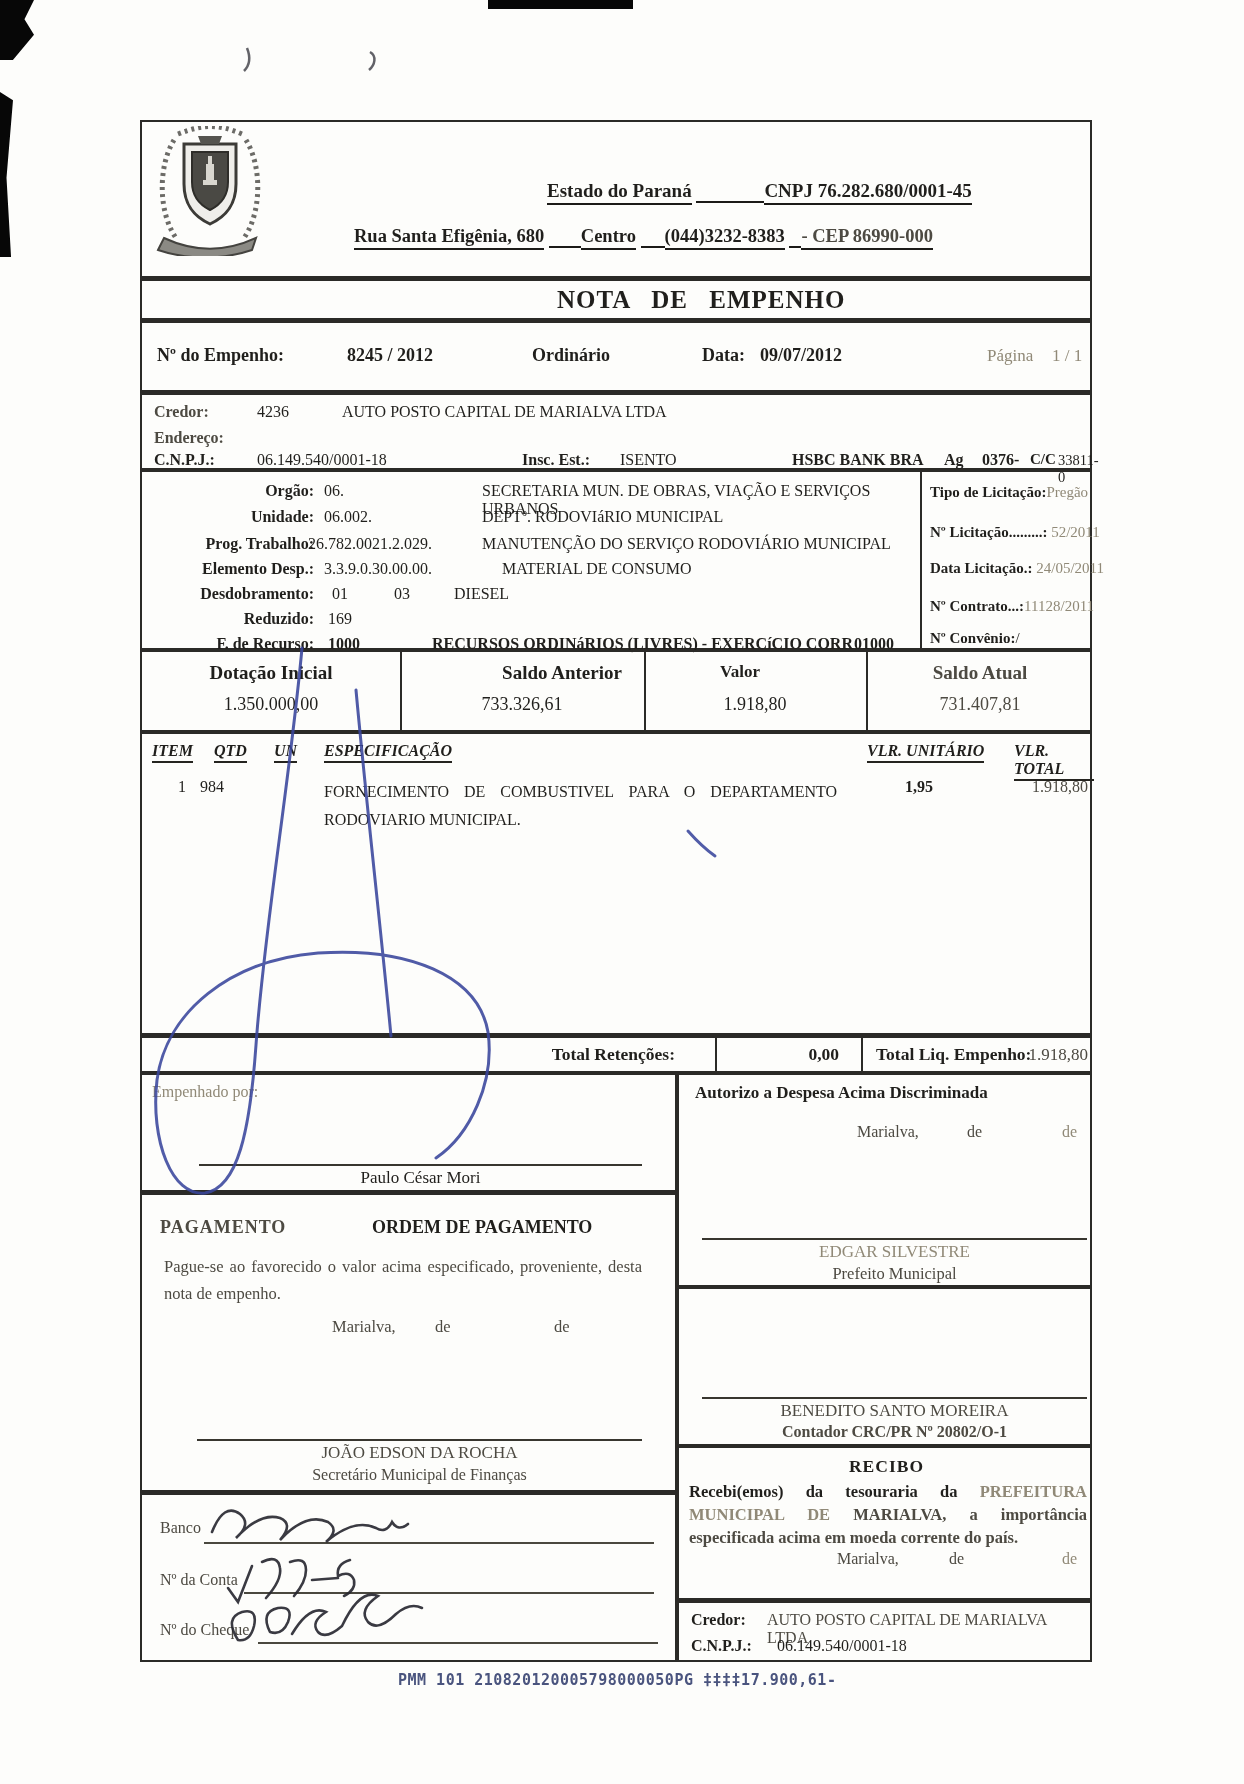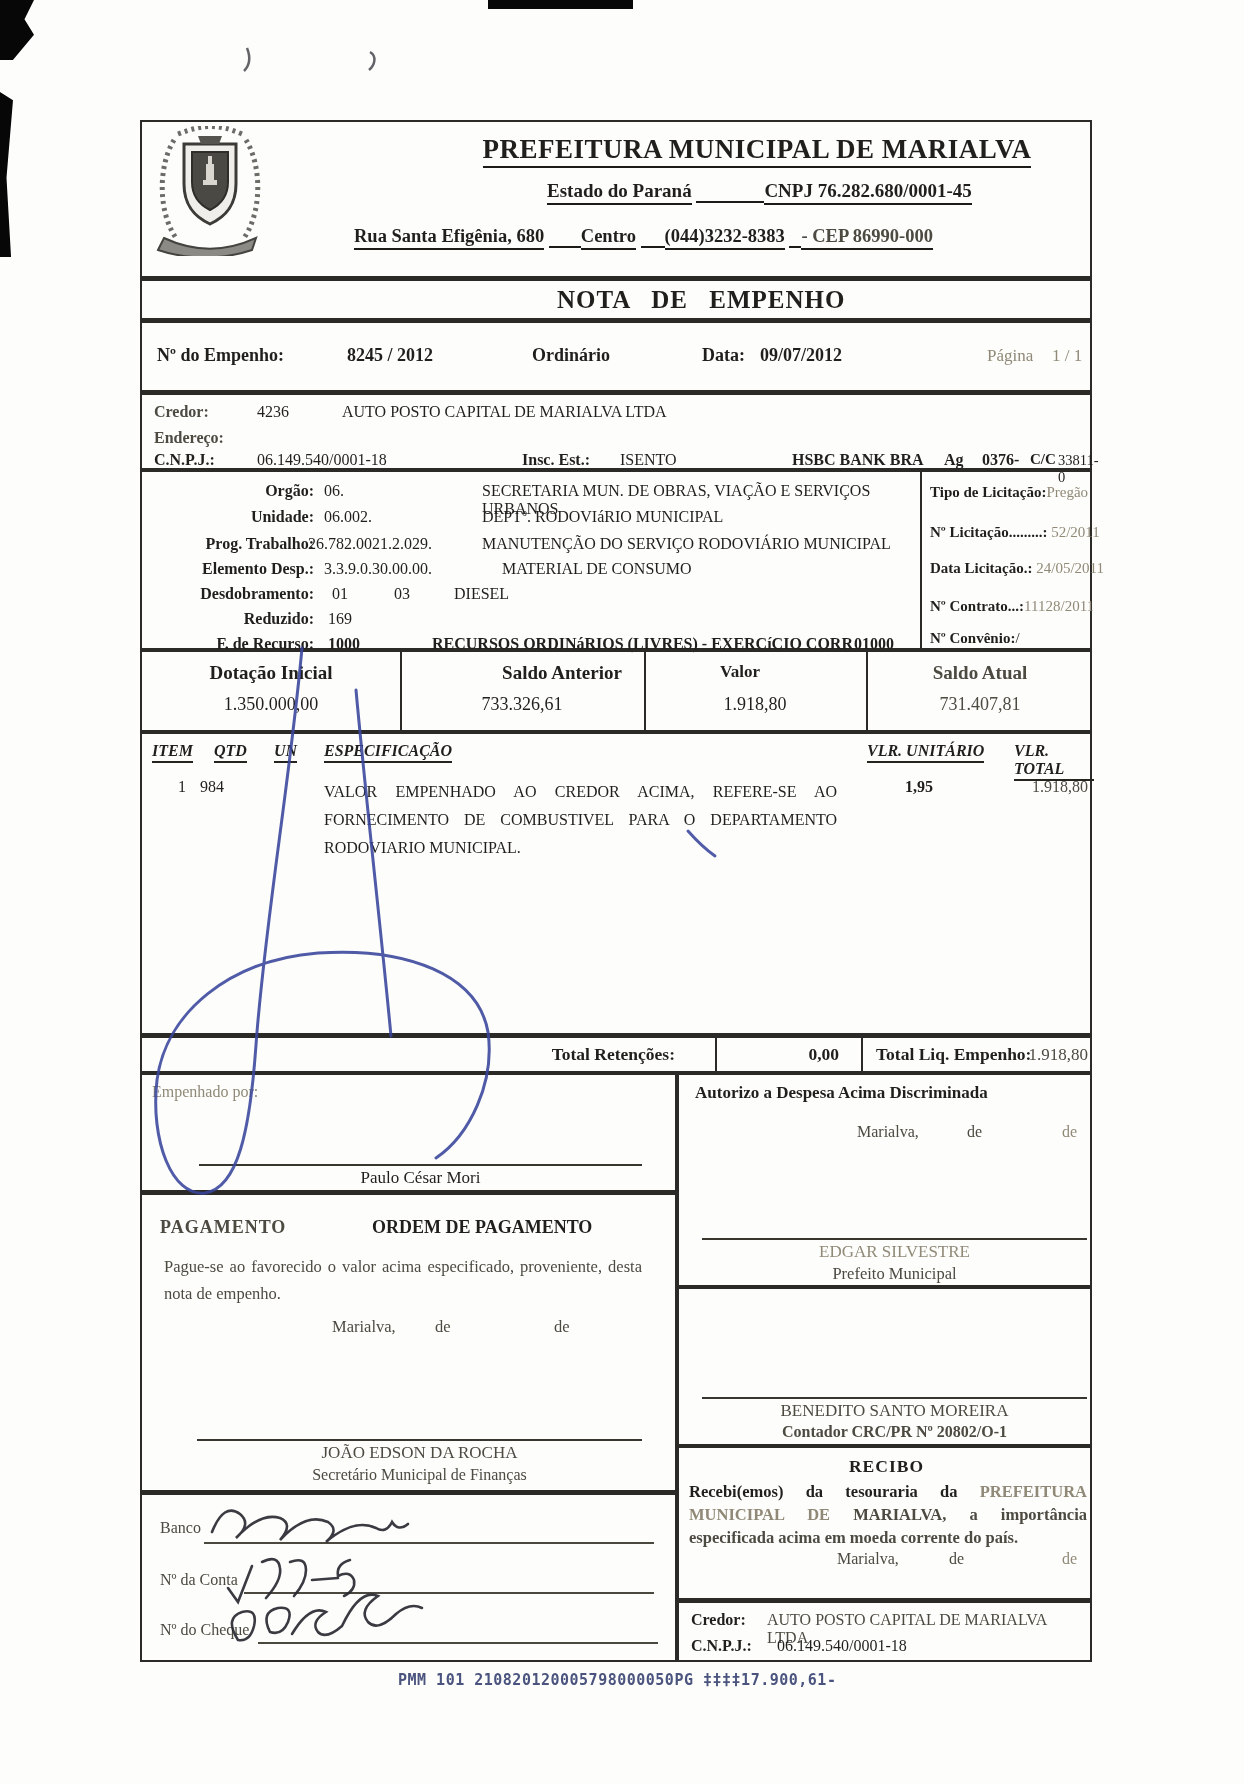--- a/index.html
+++ b/index.html
@@ -43,23 +43,20 @@
         </g>
         <path d="M30,18 h52 v40 c0,22 -11,33 -26,40 c-15,-7 -26,-18 -26,-40 z" fill="#efeeea" stroke="#3c3b37" stroke-width="3"></path>
         <path d="M38,26 h36 v30 c0,15 -8,23 -18,28 c-10,-5 -18,-13 -18,-28 z" fill="#4a4944" stroke="#2e2d29" stroke-width="2"></path>
         <rect x="52" y="38" width="8" height="16" fill="#d8d6cf"></rect>
         <rect x="49" y="54" width="14" height="5" fill="#d8d6cf"></rect>
         <rect x="54" y="30" width="4" height="10" fill="#d8d6cf"></rect>
         <path d="M10,112 C40,126 72,126 102,112 l-4,12 c-30,10 -64,10 -94,0 z" fill="#8b8a84" stroke="#44433f" stroke-width="2"></path>
         <path d="M44,10 h24 l-3,8 h-18 z" fill="#55544f"></path>
       </svg>
 
-      <div class="abs ctr" style="left:300px;top:12px;width:630px;">
-        <span class="b hdr-underline" style="font-size:27px;letter-spacing:0.5px;">PREFEITURA MUNICIPAL DE MARIALVA</span>
-      </div>
 
       <div class="abs" style="left:405px;top:58px;width:520px;font-size:19px;">
         <span class="b hdr-underline">Estado do Paraná</span>
         <span class="hdr-underline" style="padding:0 34px;"></span>
         <span class="b hdr-underline">CNPJ 76.282.680/0001-45</span>
       </div>
 
       <div class="abs" style="left:212px;top:104px;width:720px;font-size:18.5px;">
         <span class="b hdr-underline">Rua Santa Efigênia, 680</span>
         <span class="hdr-underline" style="padding:0 16px;"></span>
@@ -186,21 +183,20 @@
         <span class="abs itm-h" style="left:132px;">UN</span>
         <span class="abs itm-h" style="left:182px;">ESPECIFICAÇÃO</span>
         <span class="abs itm-h" style="left:725px;">VLR. UNITÁRIO</span>
         <span class="abs itm-h" style="left:872px;">VLR. TOTAL</span>
       </div>
 
       <div class="abs" style="left:0;top:44px;width:952px;font-size:16px;">
         <span class="abs" style="left:36px;">1</span>
         <span class="abs" style="left:58px;">984</span>
         <div class="abs" style="left:182px;width:513px;line-height:28px;">
-          <div class="jline">VALOR EMPENHADO AO CREDOR ACIMA, REFERE-SE AO</div>
           <div class="jline">FORNECIMENTO DE COMBUSTIVEL PARA O DEPARTAMENTO</div>
           <div>RODOVIARIO MUNICIPAL.</div>
         </div>
         <span class="abs b" style="left:763px;">1,95</span>
         <span class="abs rt mid" style="left:842px;width:104px;">1.918,80</span>
       </div>
     </div>
 
     <div class="box" style="left:0;top:915px;width:952px;height:38px;border-top-width:3px;">
       <div class="abs" style="left:573px;top:0;height:34px;border-left:2px solid #2b2a27;"></div>

